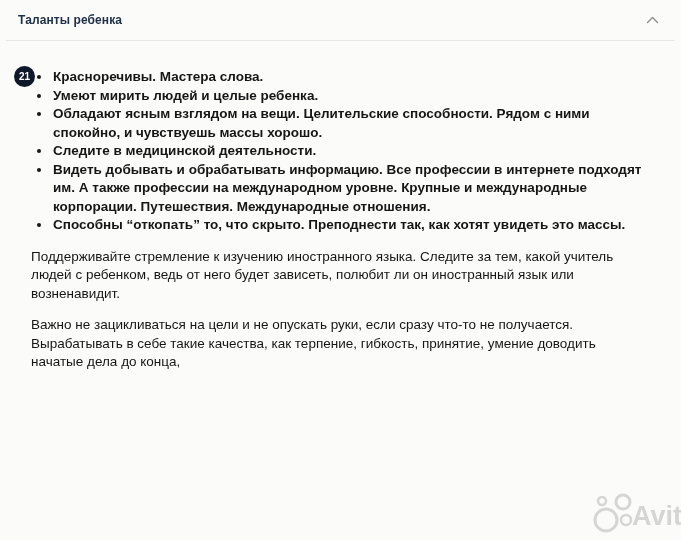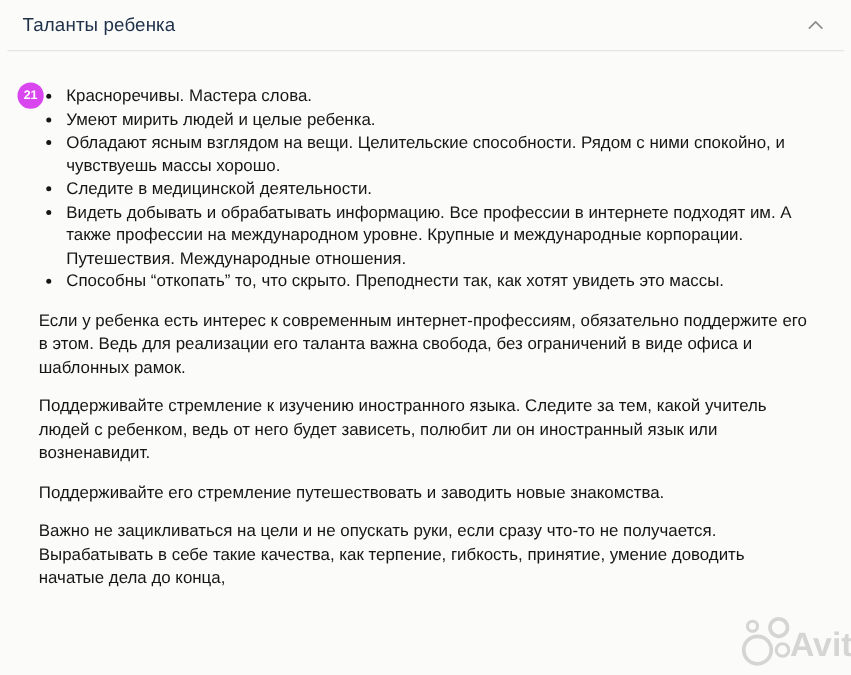--- a/index.html
+++ b/index.html
@@ -12,22 +12,22 @@
     color:#161616;
   }
   
   .section-header{
     display:flex;align-items:center;justify-content:space-between;
     height:40px;
     padding:0 22px 0 18px;
     box-sizing:border-box;
   }
   .section-title{
-    font-size:15px;
-    font-weight:400;
+    font-size:12px;
+    font-weight:700;
     color:#20314a;
     letter-spacing:.1px;
   }
   .chevron{
     width:14px;height:10px;
     display:flex;align-items:center;justify-content:center;
     cursor:pointer;
   }
   .divider{
     height:1px;
@@ -40,31 +40,32 @@
     padding:27px 34px 0 31px;
     box-sizing:border-box;
     font-size:13.5px;
     line-height:18.5px;
   }
   .num-badge{
     position:absolute;
     left:14px;top:66px;
     width:21px;height:21px;
     border-radius:50%;
-    background:#d946ef;
+    background:#0f172a;
     color:#ffffff;
     font-size:10px;
     font-weight:700;
     display:flex;align-items:center;justify-content:center;
     z-index:2;
   }
   ul.talents{
     margin:0;
     padding:0 0 0 21px;
     list-style:disc;
+    font-weight:bold;
   }
   ul.talents li{
     margin:0;
     padding-left:1px;
   }
   .paragraphs p{
     margin:13px 0 0 0;
   }
   
   .watermark{
@@ -98,23 +99,21 @@
     <ul class="talents">
         <li>Красноречивы. Мастера слова.</li>
         <li>Умеют мирить людей и целые ребенка.</li>
         <li>Обладают ясным взглядом на вещи. Целительские способности. Рядом с ними спокойно, и чувствуешь массы хорошо.</li>
         <li>Следите в медицинской деятельности.</li>
         <li>Видеть добывать и обрабатывать информацию. Все профессии в интернете подходят им. А также профессии на международном уровне. Крупные и международные корпорации. Путешествия. Международные отношения.</li>
         <li>Способны “откопать” то, что скрыто. Преподнести так, как хотят увидеть это массы.</li>
       </ul>
 
     <div class="paragraphs">
-        <p>Если у ребенка есть интерес к современным интернет-профессиям, обязательно поддержите его в этом. Ведь для реализации его таланта важна свобода, без ограничений в виде офиса и шаблонных рамок.</p>
         <p>Поддерживайте стремление к изучению иностранного языка. Следите за тем, какой учитель людей с ребенком, ведь от него будет зависеть, полюбит ли он иностранный язык или возненавидит.</p>
-        <p>Поддерживайте его стремление путешествовать и заводить новые знакомства.</p>
         <p>Важно не зацикливаться на цели и не опускать руки, если сразу что-то не получается. Вырабатывать в себе такие качества, как терпение, гибкость, принятие, умение доводить начатые дела до конца,</p>
       </div>
   </div>
 
   <div class="watermark">
     <svg width="100" height="44" viewBox="0 0 100 44">
       <circle cx="16" cy="28" r="11" fill="none" stroke="#9a9a9a" stroke-width="3"></circle>
       <circle cx="33" cy="10" r="7" fill="none" stroke="#9a9a9a" stroke-width="3"></circle>
       <circle cx="36" cy="28" r="5" fill="none" stroke="#9a9a9a" stroke-width="2.5"></circle>
       <circle cx="12" cy="9" r="4" fill="none" stroke="#9a9a9a" stroke-width="2.5"></circle>

